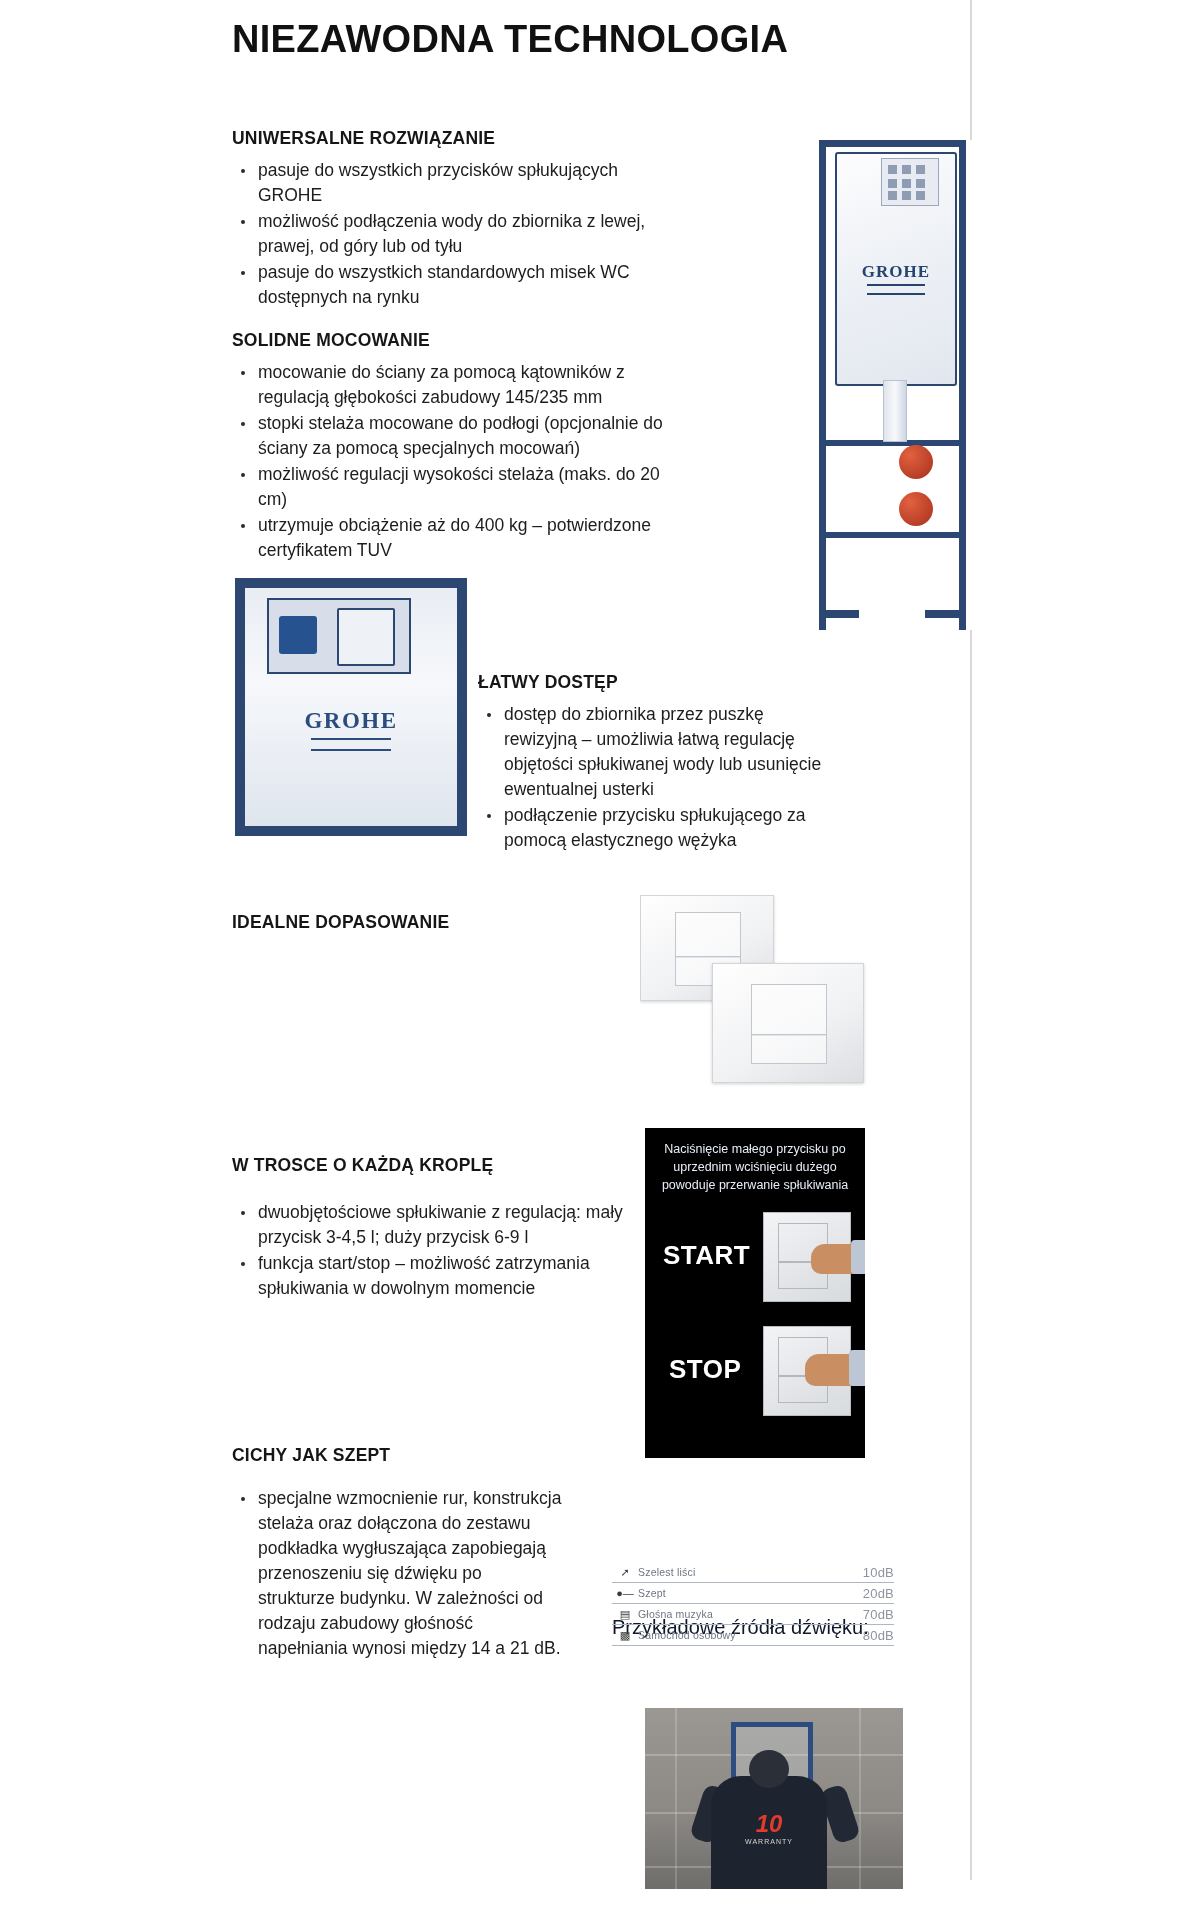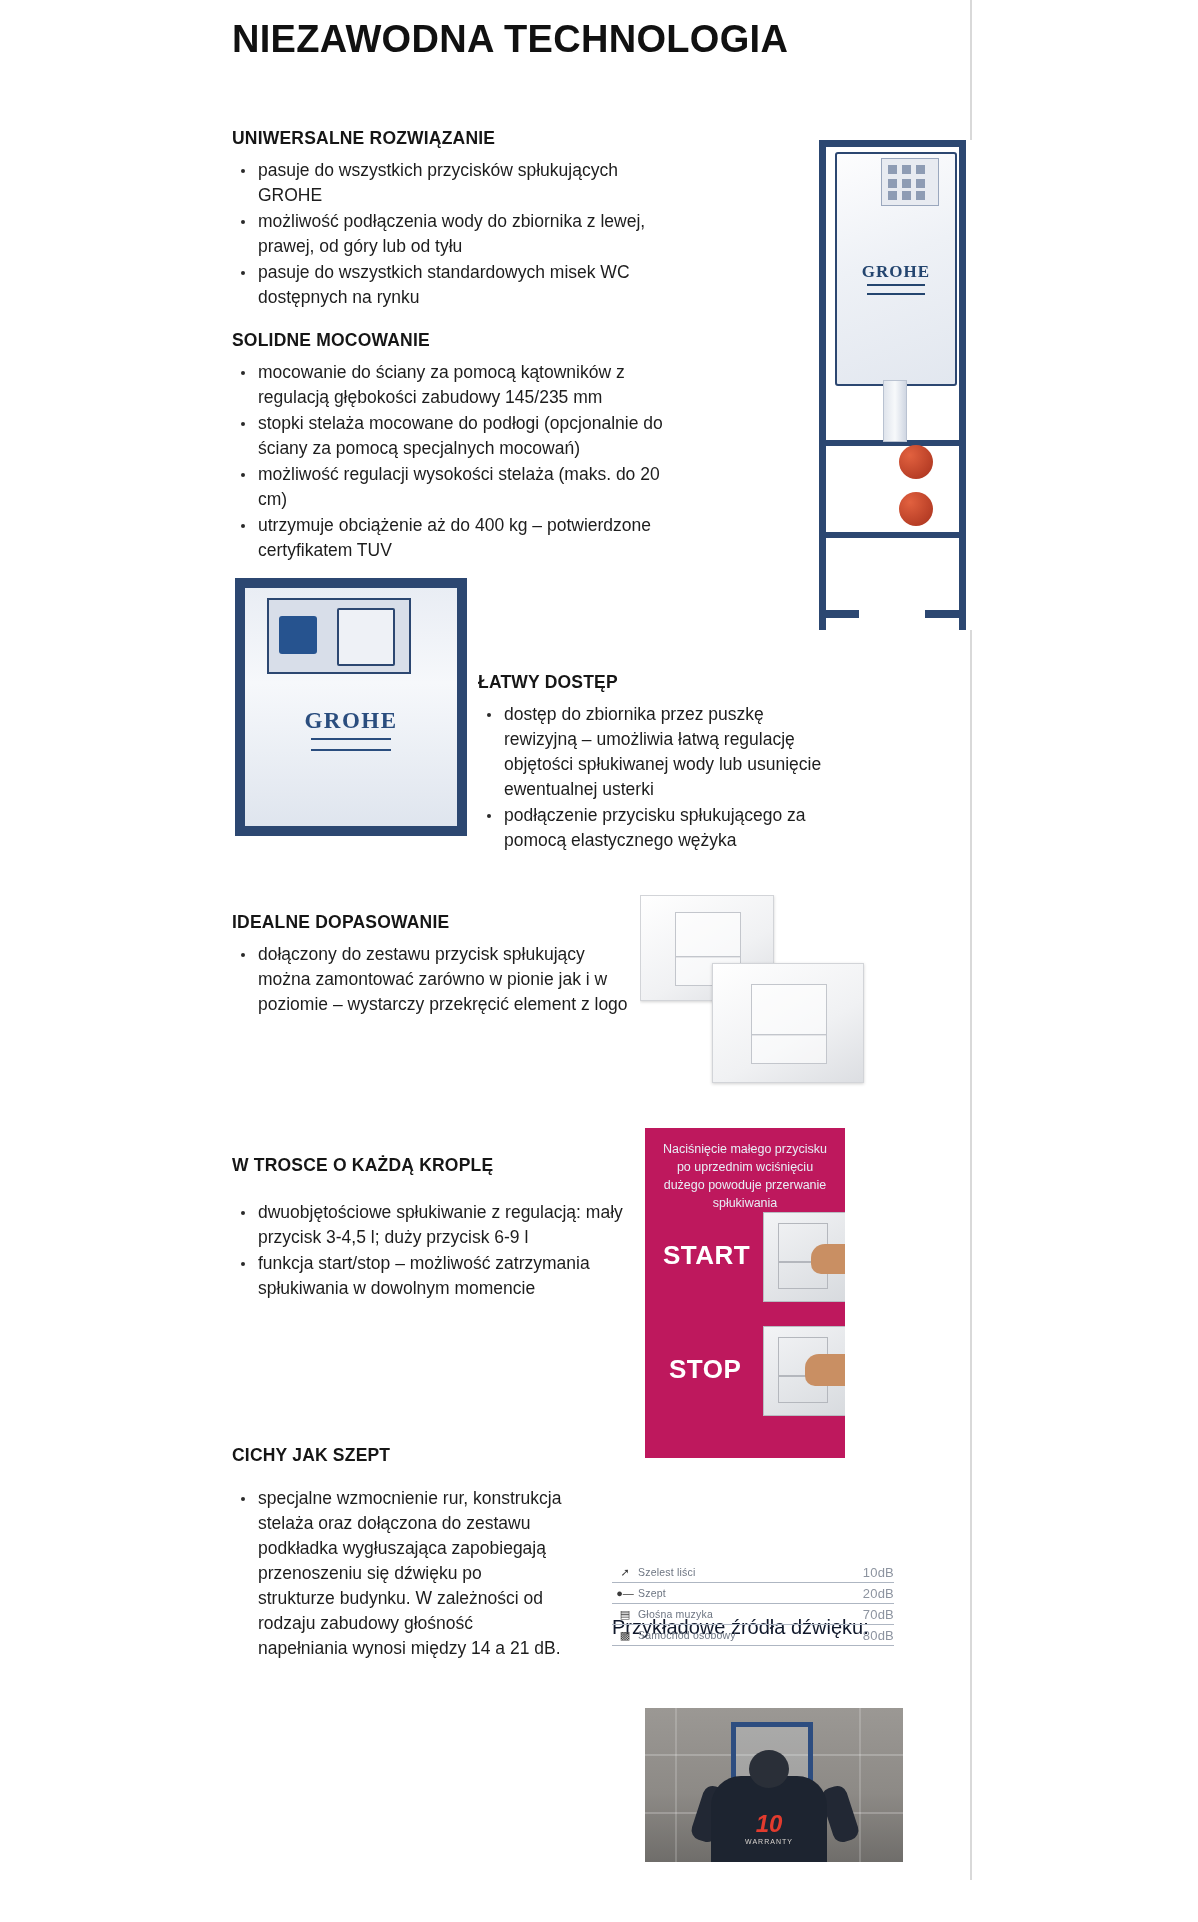--- a/index.html
+++ b/index.html
@@ -119,21 +119,21 @@
 
   
   #img-plates{left:640px;top:895px;width:235px;height:195px;background:#fff;}
   .plate{
     position:absolute;background:linear-gradient(150deg,#ffffff,#f0f1f3 60%,#dcdee2);
     border:1px solid #d2d4d8;box-shadow:0 1px 3px rgba(0,0,0,.18);
   }
   .plate .pb{position:absolute;border:1px solid #c3c6cc;background:rgba(255,255,255,.55);}
 
   
-  #img-startstop{left:645px;top:1128px;width:200px;height:330px;background:#be185d;}
+  #img-startstop{left:645px;top:1128px;width:200px;height:330px;background:#000000;padding-left:20px;}
   .ss-caption{
     position:absolute;left:10px;right:10px;top:12px;
     text-align:center;color:#e8eef6;font-size:12.5px;line-height:18px;
   }
   .ss-word{
     position:absolute;color:#ffffff;font-size:26px;font-weight:bold;letter-spacing:.5px;
   }
   .ss-photo{
     position:absolute;background:linear-gradient(150deg,#f3f4f6,#d7dade);
     border:1px solid #b9bcc2;
@@ -157,21 +157,21 @@
     display:flex;align-items:center;
   }
   .sound-ico{
     width:26px;flex:0 0 26px;text-align:center;
     font-size:11px;color:#3a3a3a;
   }
   .sound-lbl{flex:1;font-size:10.5px;color:#6d7582;letter-spacing:.2px;}
   .sound-val{font-size:13px;color:#8d94a0;letter-spacing:.2px;}
 
   
-  #img-warranty{left:645px;top:1708px;width:258px;height:154px;
+  #img-warranty{left:645px;top:1708px;width:258px;height:181px;
     background:linear-gradient(180deg,#9b9894 0%,#8d8a86 55%,#6f6d6a 100%);}
   .wall-line{position:absolute;background:rgba(255,255,255,.22);height:2px;left:0;right:0;}
   .wall-vline{position:absolute;background:rgba(255,255,255,.18);width:2px;top:0;bottom:0;}
   .w-frame{
     position:absolute;left:86px;top:14px;width:72px;height:118px;
     border:5px solid #2d4d80;background:rgba(225,231,240,.25);
   }
   .w-person{
     position:absolute;left:66px;top:68px;width:116px;height:122px;
     background:#1d2430;border-radius:30px 30px 6px 6px;
@@ -221,23 +221,20 @@
   <div class="sect" style="left:478px;top:672px;width:350px;">
     <h3>ŁATWY DOSTĘP</h3>
     <ul>
       <li>dostęp do zbiornika przez puszkę rewizyjną – umożliwia łatwą regulację objętości spłukiwanej wody lub usunięcie ewentualnej usterki</li>
       <li>podłączenie przycisku spłukującego za pomocą elastycznego wężyka</li>
     </ul>
   </div>
 
   <div class="sect" style="left:232px;top:912px;width:400px;">
     <h3>IDEALNE DOPASOWANIE</h3>
-    <ul>
-      <li>dołączony do zestawu przycisk spłukujący można zamontować zarówno w pionie jak i w poziomie  – wystarczy przekręcić element z logo</li>
-    </ul>
   </div>
 
   <div class="sect" style="left:232px;top:1155px;width:400px;">
     <h3 style="margin-bottom:24px;">W TROSCE O KAŻDĄ KROPLĘ</h3>
     <ul>
       <li>dwuobjętościowe spłukiwanie z regulacją: mały przycisk 3-4,5 l; duży przycisk 6-9 l</li>
       <li>funkcja start/stop – możliwość zatrzymania spłukiwania w dowolnym momencie</li>
     </ul>
   </div>
 

